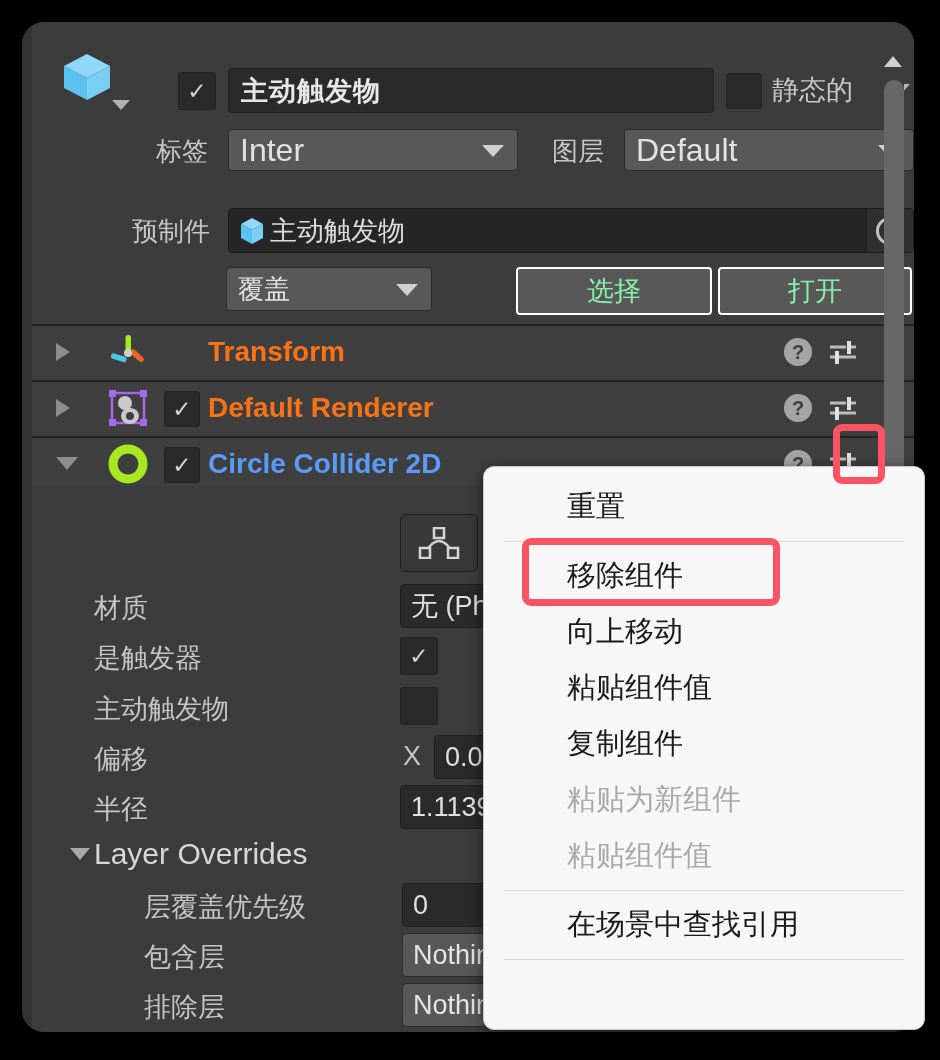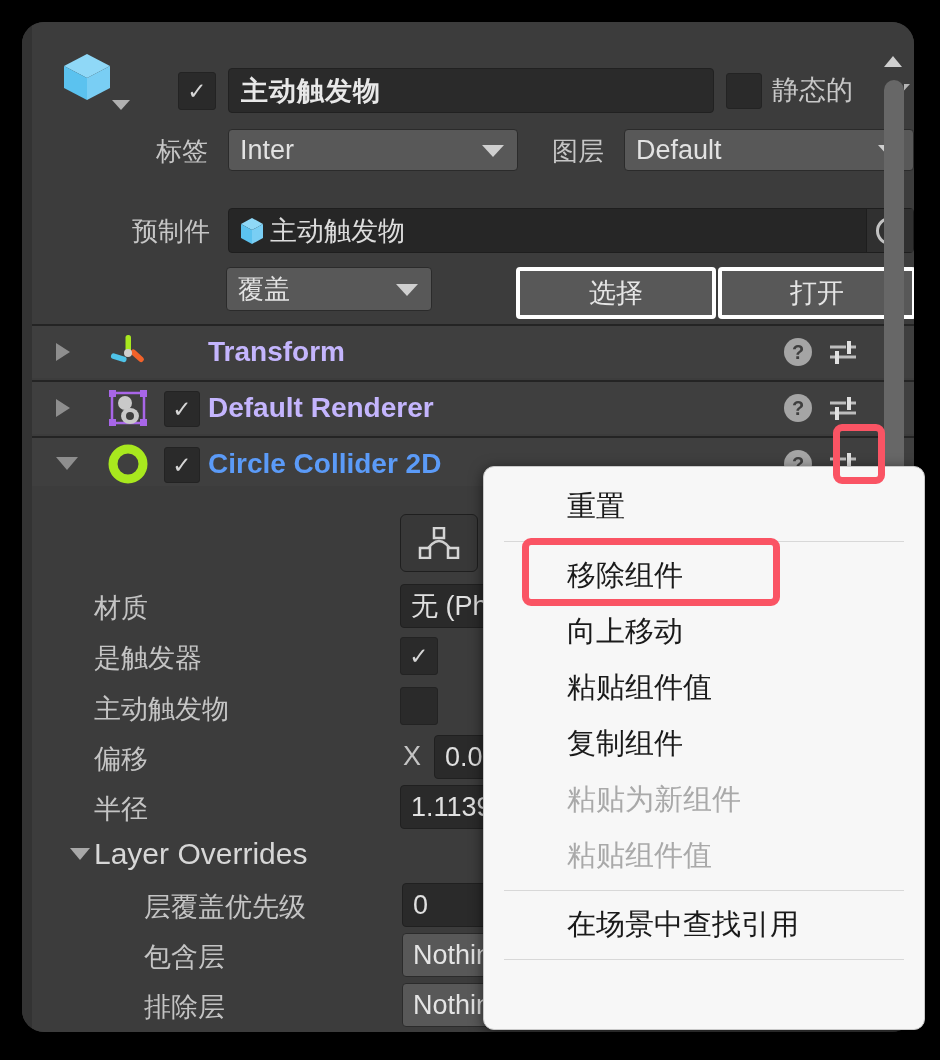--- a/index.html
+++ b/index.html
@@ -123,21 +123,21 @@
     font-size: 26px;
     color: #c6c6c6;
   }
 
   .dropdown {
     position: absolute;
     background: #585858;
     border: 1px solid #2b2b2b;
     border-radius: 4px;
     color: #e2e2e2;
-    font-size: 27px;
+    font-size: 32px;
     display: flex;
     align-items: center;
     padding-left: 11px;
     box-sizing: border-box;
   }
   .dropdown .dd-caret {
     position: absolute;
     right: 13px; top: 50%;
     margin-top: -5px;
     width: 0; height: 0;
@@ -189,23 +189,23 @@
     border-radius: 50%;
     border: 3px solid #c2c2c2;
     display: flex; align-items: center; justify-content: center;
   }
   .picker-dot { width: 7px; height: 7px; border-radius: 50%; background: #c2c2c2; }
 
   .overrides-dd { left: 194px; top: 245px; width: 206px; height: 44px; font-size: 26px; }
   .btn {
     position: absolute;
     background: #585858;
-    border: 4px solid #ffffff;
+    border: 2px solid #ffffff;
     border-radius: 4px;
-    color: #e5e5e5;
+    color: #86efac;
     font-size: 27px;
     display: flex;
     align-items: center;
     justify-content: center;
   }
   .btn-select { left: 484px; top: 245px; width: 192px; height: 44px; }
   .btn-open   { left: 686px; top: 245px; width: 190px; height: 44px; }
 
   
   .comp-header {
@@ -214,21 +214,21 @@
     width: 882px;
     height: 54px;
     background: #3f3f3f;
     border-top: 2px solid #242424;
     box-sizing: border-box;
   }
   .comp-title {
     position: absolute;
     font-size: 28px;
     font-weight: bold;
-    color: #c4b5fd;
+    color: #f97316;
     top: 50%;
     transform: translateY(-50%);
   }
   .comp-title.blue { color: #5b9bf8; }
   .foldout {
     position: absolute;
     left: 24px; top: 50%;
     margin-top: -9px;
     width: 0; height: 0;
     border-top: 9px solid transparent;

